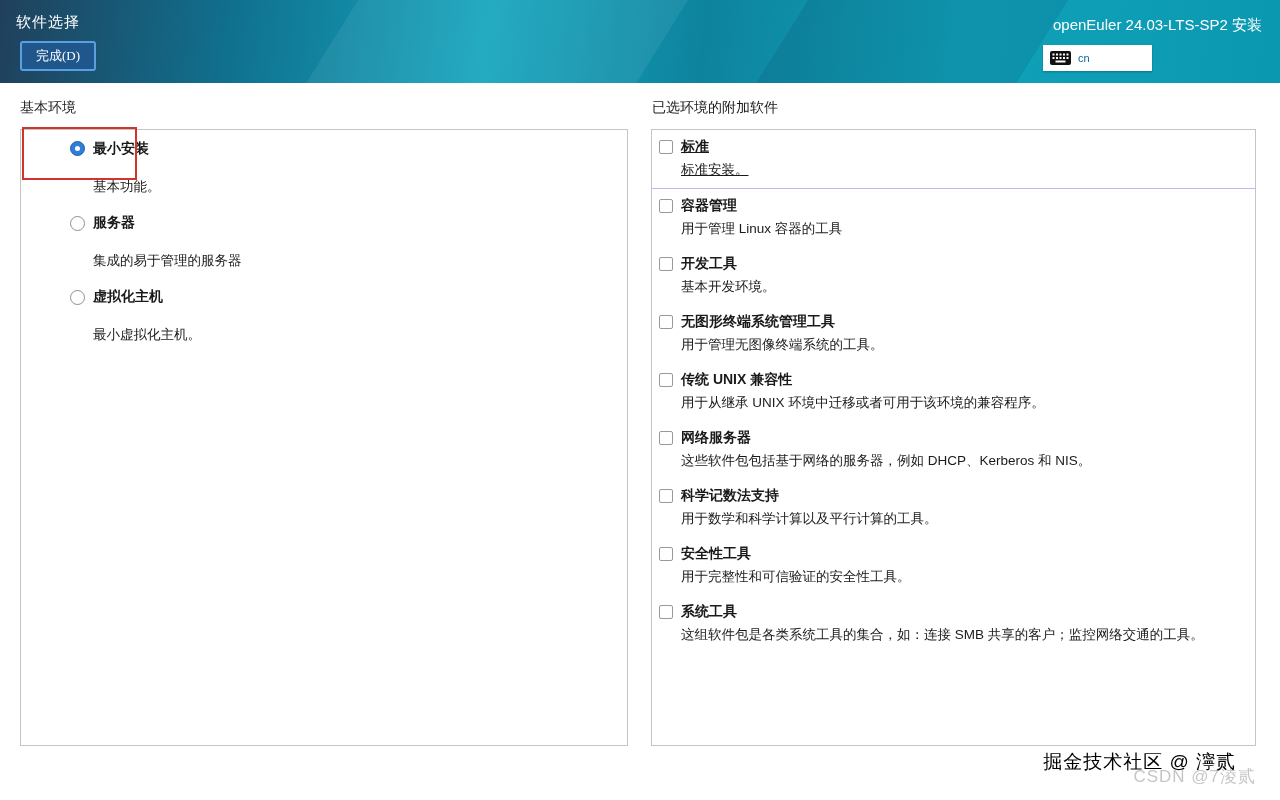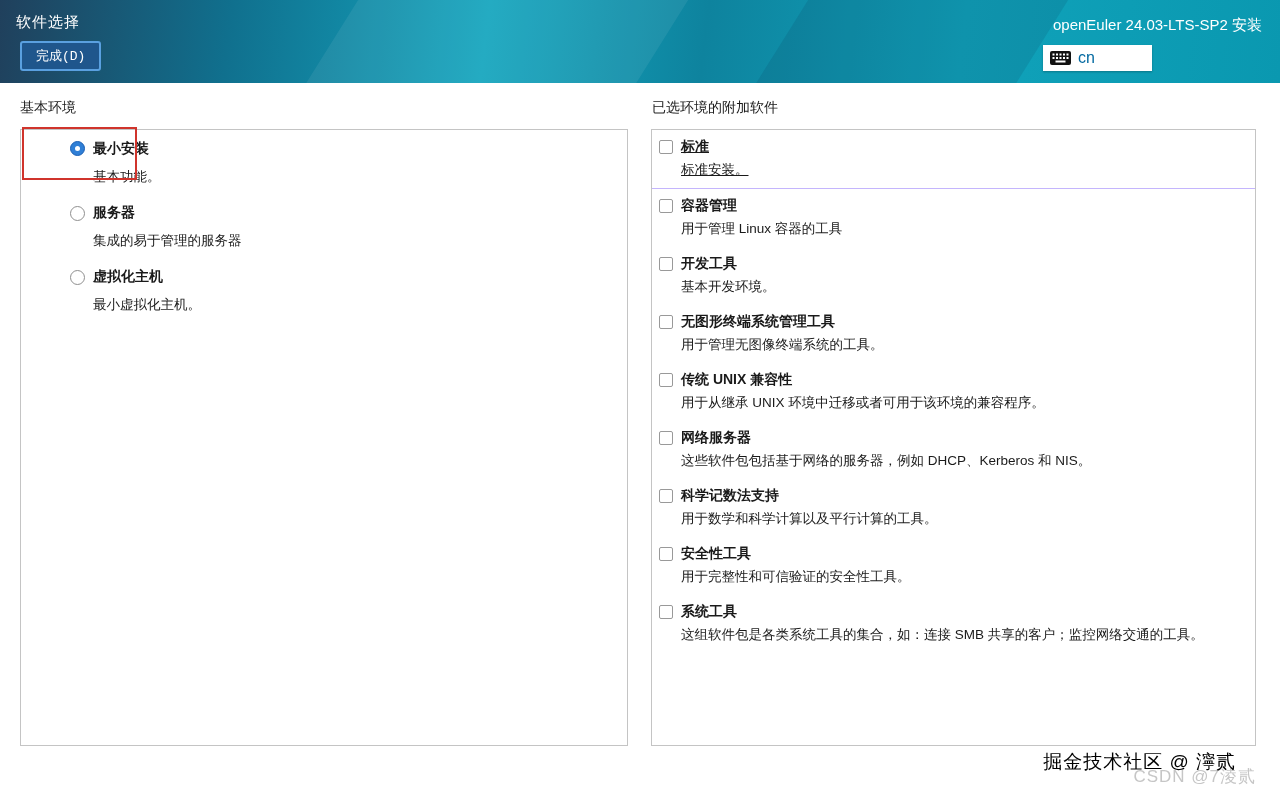--- a/index.html
+++ b/index.html
@@ -25,31 +25,31 @@
     background:rgba(10,40,70,0.12); transform:skewX(-32deg);
   }
   .page-title {
     position:absolute; left:16px; top:13px; color:#fff;
     font-size:15px; font-weight:normal; letter-spacing:1px; z-index:3;
   }
   .done-btn {
     position:absolute; left:20px; top:41px; z-index:3;
     background:#1f568c; border:2px solid #5aa0e0; border-radius:3px;
     color:#fff; font-size:13px; padding:4px 14px; cursor:pointer;
-    font-family:Liberation Mono, monospace;
+    font-family:Liberation Serif, serif;
   }
   .distro-title {
     position:absolute; right:18px; top:16px; color:#fff; font-size:15px; z-index:3;
   }
   .kbd-indicator {
     position:absolute; right:128px; top:45px; width:109px; height:26px; z-index:3;
     background:#fff; display:flex; align-items:center; gap:7px; padding-left:7px;
     box-shadow:0 1px 2px rgba(0,0,0,0.25); cursor:pointer;
   }
-  .kbd-indicator .code { font-size:16px; color:#0369a1; }
+  .kbd-indicator .code { font-size:11px; color:#0369a1; }
 
   
   .section-heading { position:absolute; font-size:14px; color:#1a1a1a; }
   .heading-left  { left:20px;  top:99px; }
   .heading-right { left:652px; top:99px; }
 
   
   .panel {
     position:absolute; top:129px; height:617px; background:#fff;
     border:1px solid #c4c4c4; overflow:hidden;
@@ -65,21 +65,21 @@
     border-radius:50%; background:#fff; border:1px solid #8f8f8f;
   }
   .radio[data-checked="true"] {
     background:#2f7fd6; border-color:#1a5fb4;
   }
   .radio[data-checked="true"]::after {
     content:""; position:absolute; left:4px; top:4px; width:5px; height:5px;
     border-radius:50%; background:#fff;
   }
   .env-label { font-size:14px; font-weight:bold; display:block; }
-  .env-desc  { font-size:13.5px; display:block; margin-top:10px; }
+  .env-desc  { font-size:13.5px; display:block; margin-top:20px; }
 
   
   .addon-row { position:relative; padding:8px 12px 9px 29px; cursor:pointer; }
   .addon-row.sep { border-bottom:1px solid #c4b5fd;text-decoration:underline; }
   .checkbox {
     position:absolute; left:7px; top:10px; width:14px; height:14px;
     background:#fff; border:1px solid #999; border-radius:2px;
   }
   .addon-label { font-size:14px; font-weight:bold; display:block; }
   .addon-desc  { font-size:13.5px; display:block; margin-top:5px; }

